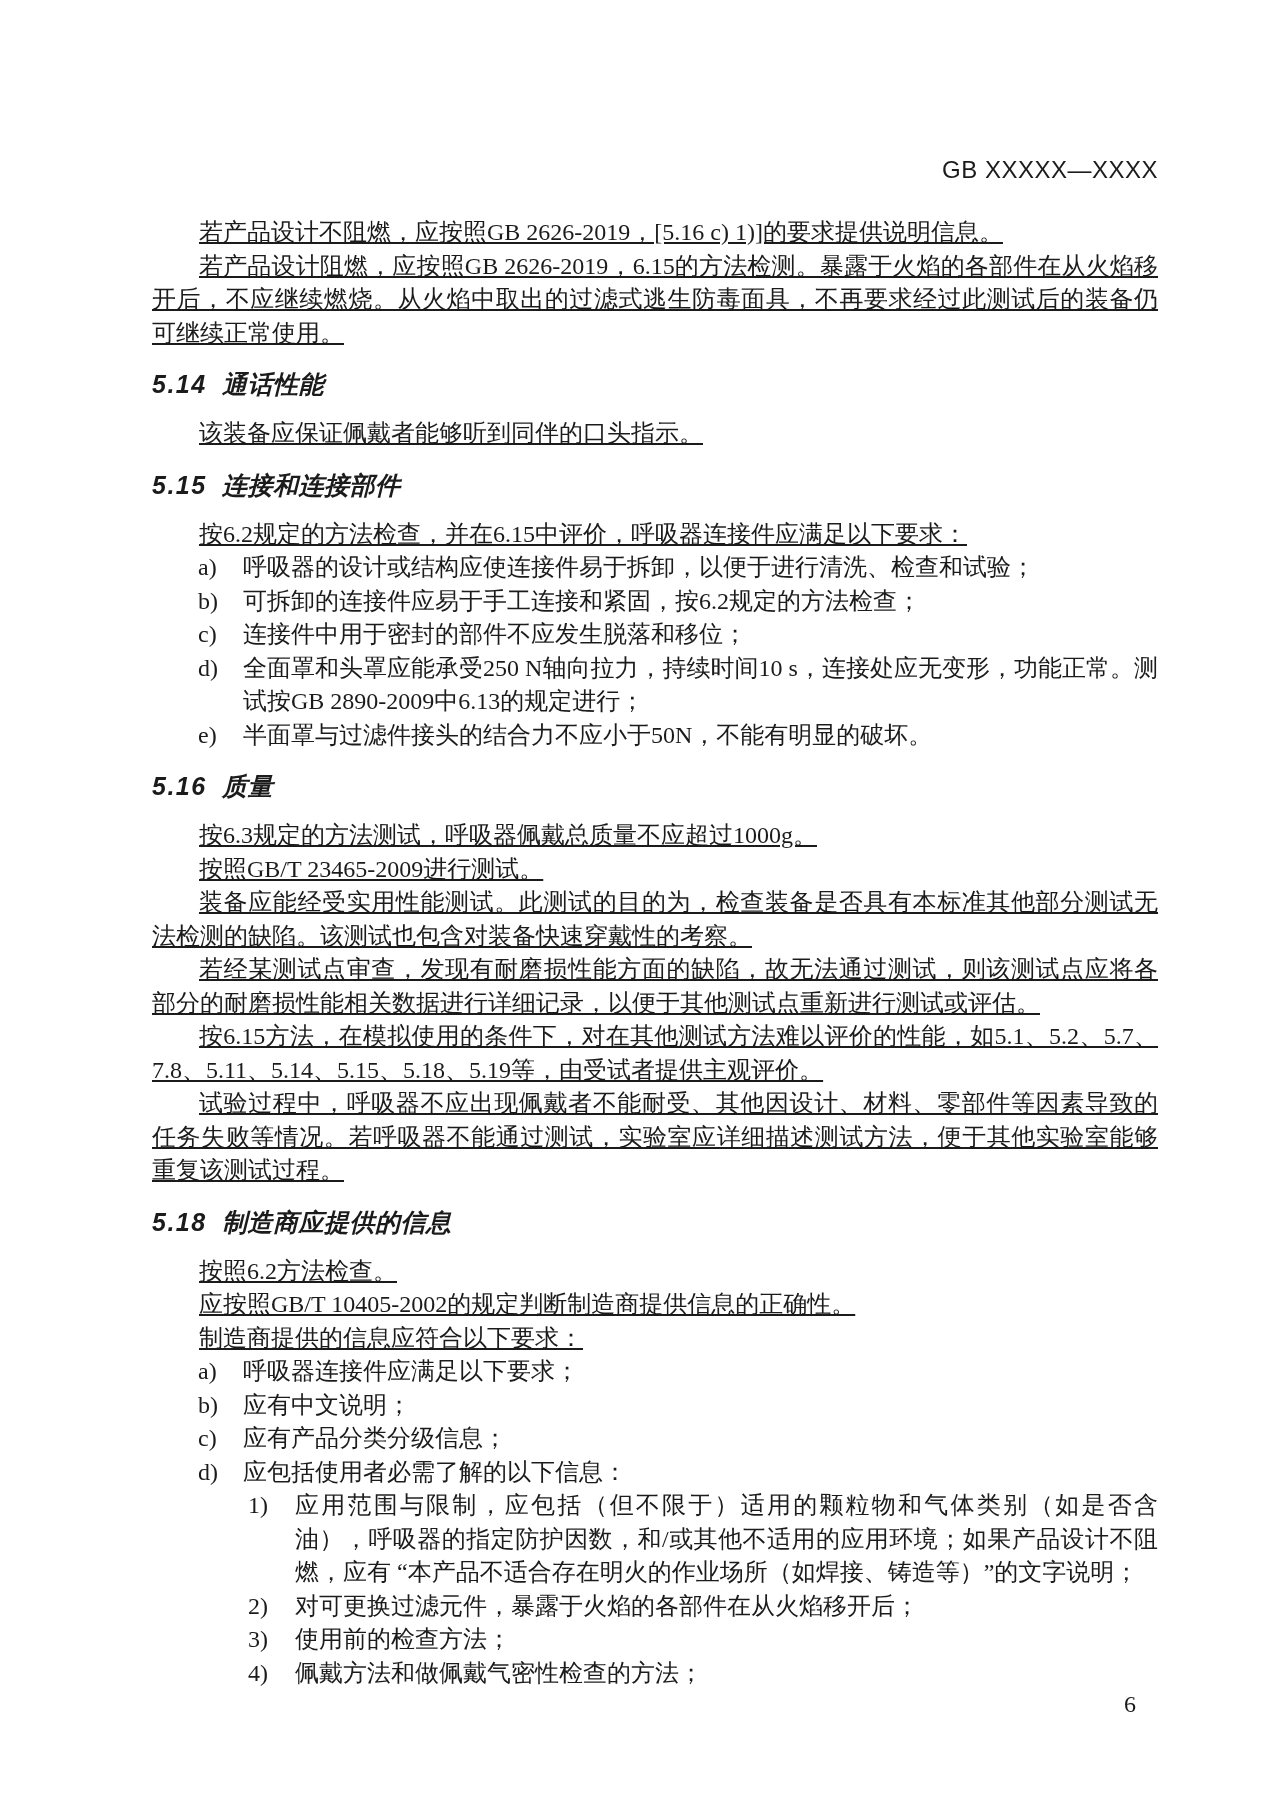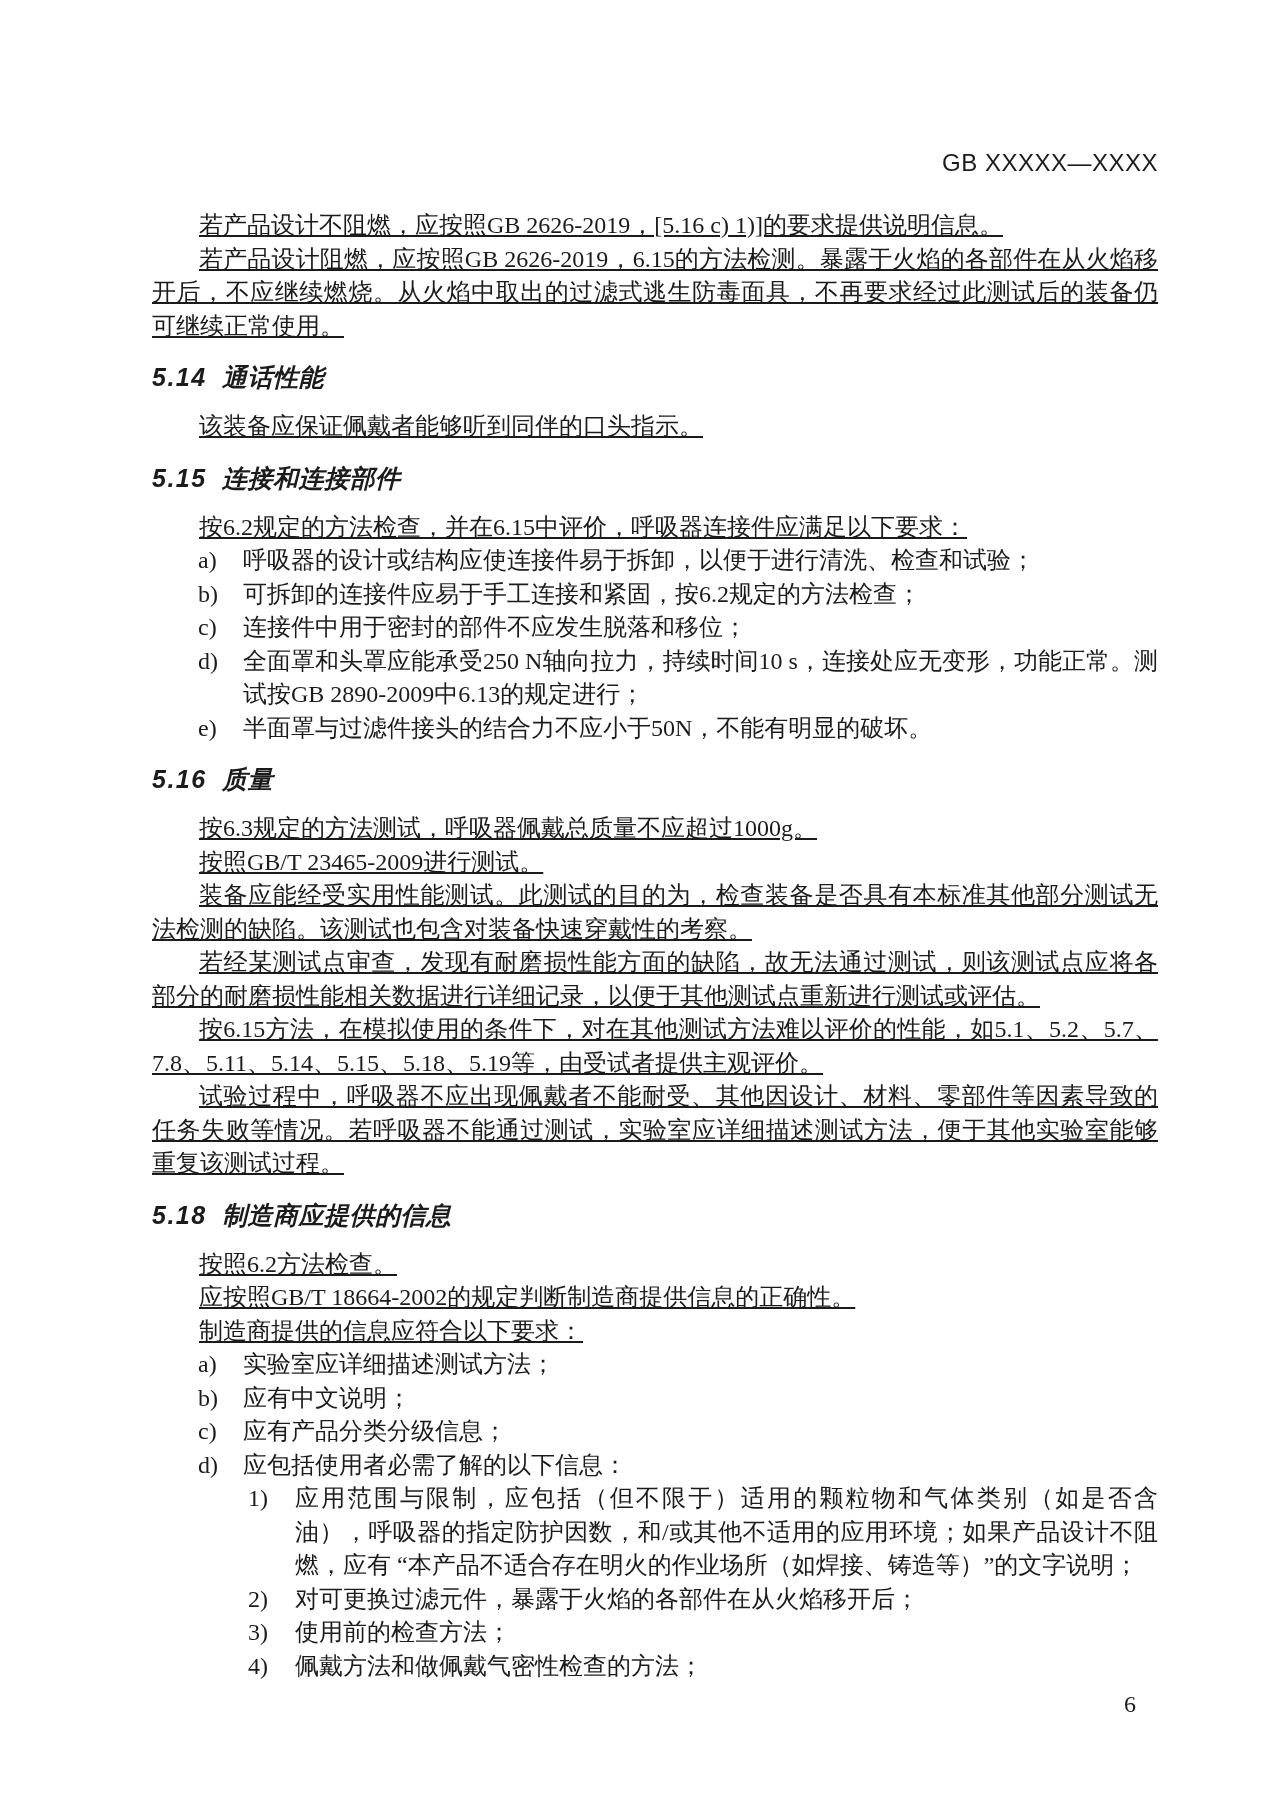--- a/index.html
+++ b/index.html
@@ -8,21 +8,21 @@
     width: 1280px;
     height: 1810px;
     background: #ffffff;
     color: #1b1b1b;
     font-family: "Liberation Serif", "DejaVu Serif", serif;
     overflow: hidden;
   }
   .content {
     position: absolute;
     left: 152px;
-    top: 150px;
+    top: 157px;
     width: 1006px;
   }
   .doc-code {
     text-align: right;
     font-family: "Liberation Sans", "DejaVu Sans", sans-serif;
     font-size: 24px;
     line-height: 26px;
     letter-spacing: 0.5px;
     margin: 0 0 33px 0;
     white-space: nowrap;
@@ -122,25 +122,25 @@
     <p class="body-p">按照GB/T 23465-2009进行测试。</p>
     <p class="body-p">装备应能经受实用性能测试。此测试的目的为，检查装备是否具有本标准其他部分测试无法检测的缺陷。该测试也包含对装备快速穿戴性的考察。</p>
     <p class="body-p">若经某测试点审查，发现有耐磨损性能方面的缺陷，故无法通过测试，则该测试点应将各部分的耐磨损性能相关数据进行详细记录，以便于其他测试点重新进行测试或评估。</p>
     <p class="body-p">按6.15方法，在模拟使用的条件下，对在其他测试方法难以评价的性能，如5.1、5.2、5.7、7.8、5.11、5.14、5.15、5.18、5.19等，由受试者提供主观评价。</p>
     <p class="body-p">试验过程中，呼吸器不应出现佩戴者不能耐受、其他因设计、材料、零部件等因素导致的任务失败等情况。若呼吸器不能通过测试，实验室应详细描述测试方法，便于其他实验室能够重复该测试过程。</p>
 
     <h2 class="sec-h">
       <span class="num">5.18</span><span>制造商应提供的信息</span>
     </h2>
     <p class="body-p">按照6.2方法检查。</p>
-    <p class="body-p">应按照GB/T 18664-2002的规定判断制造商提供信息的正确性。</p>
+    <p class="body-p">应按照GB/T 10405-2002的规定判断制造商提供信息的正确性。</p>
     <p class="body-p">制造商提供的信息应符合以下要求：</p>
     <div class="li">
       <span class="lbl">a)</span>
-      <span>实验室应详细描述测试方法；</span>
+      <span>呼吸器连接件应满足以下要求；</span>
     </div>
     <div class="li">
       <span class="lbl">b)</span>
       <span>应有中文说明；</span>
     </div>
     <div class="li">
       <span class="lbl">c)</span>
       <span>应有产品分类分级信息；</span>
     </div>
     <div class="li">

